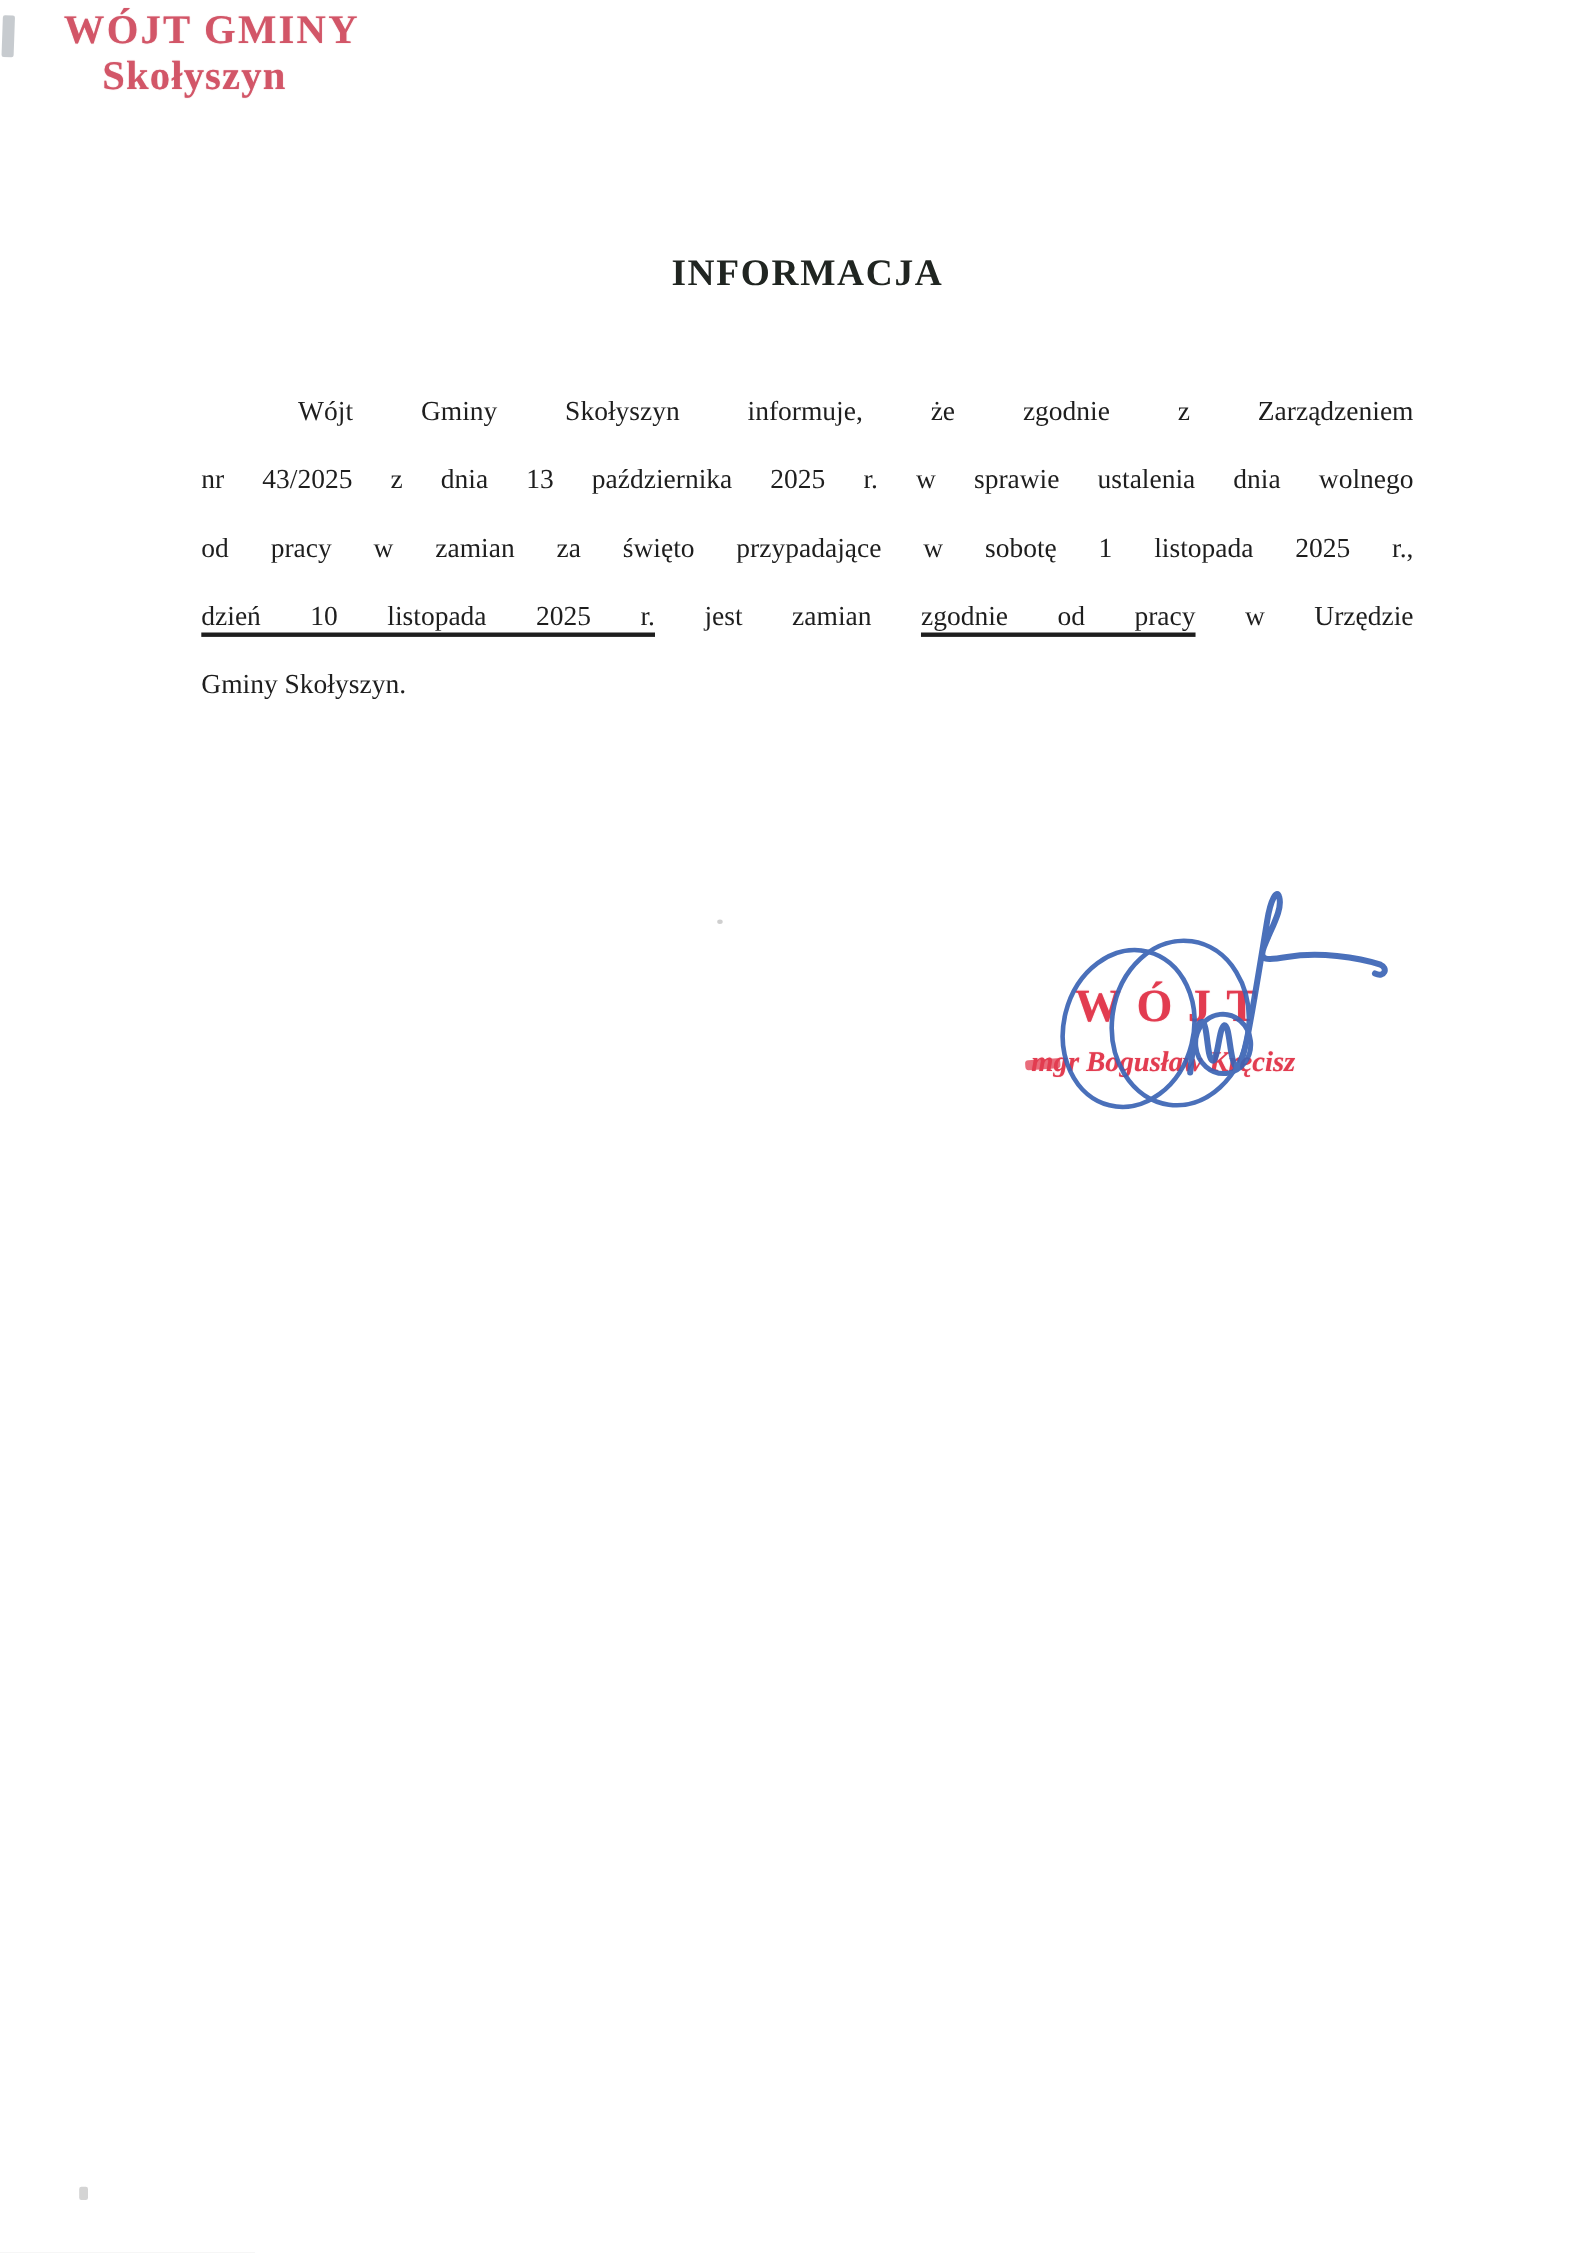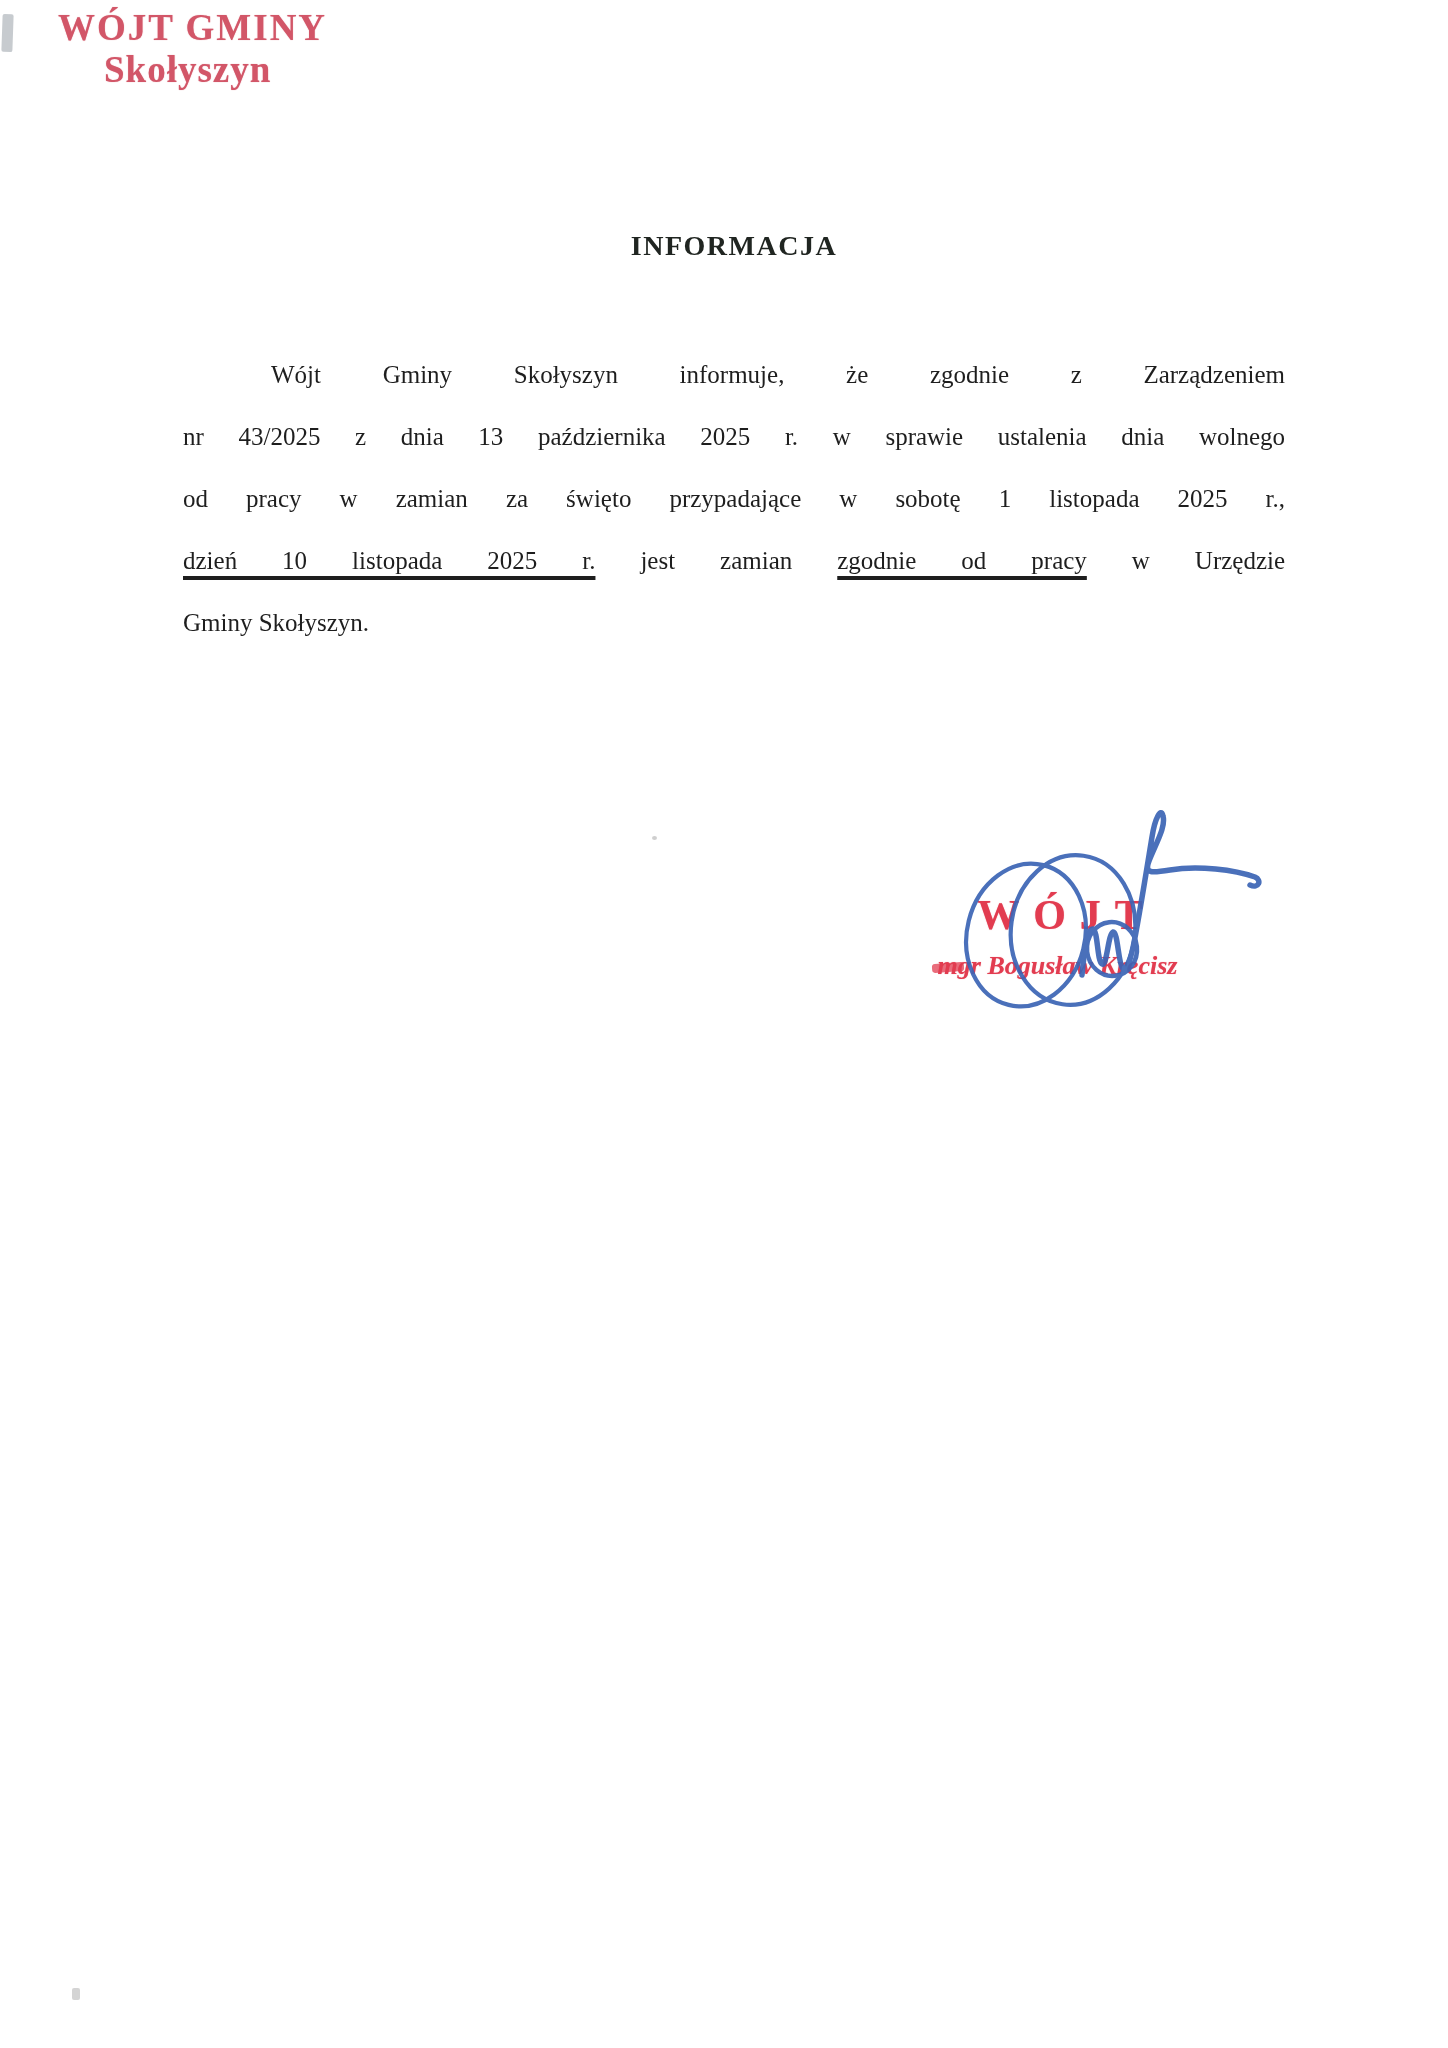--- a/index.html
+++ b/index.html
@@ -24,28 +24,28 @@
     position:absolute;left:58px;top:8px;
     color:var(--stamp-red,#cf4a5d);
     opacity:.93;
     text-shadow:0 0 1px rgba(207,74,93,.55);
   }
   .letterhead .lh1{
     font-size:37px;font-weight:700;letter-spacing:2px;line-height:40px;
   }
   .letterhead .lh2{
     font-size:37px;font-weight:700;letter-spacing:1px;line-height:40px;
-    margin-left:46px;margin-top:2px;
+    margin-left:35px;margin-top:2px;
   }
 
   
   .doc-title{
     position:absolute;left:183px;top:230px;width:1102px;
     text-align:center;
-    font-size:28px;font-weight:700;letter-spacing:1.5px;
+    font-size:34px;font-weight:700;letter-spacing:1.5px;
     color:#202521;
   }
 
   
   .paragraph{
     position:absolute;left:183px;top:344px;width:1102px;
     font-size:25px;line-height:62px;
     color:#1e1e1e;
   }
   .pline{text-align:justify;text-align-last:justify;}

